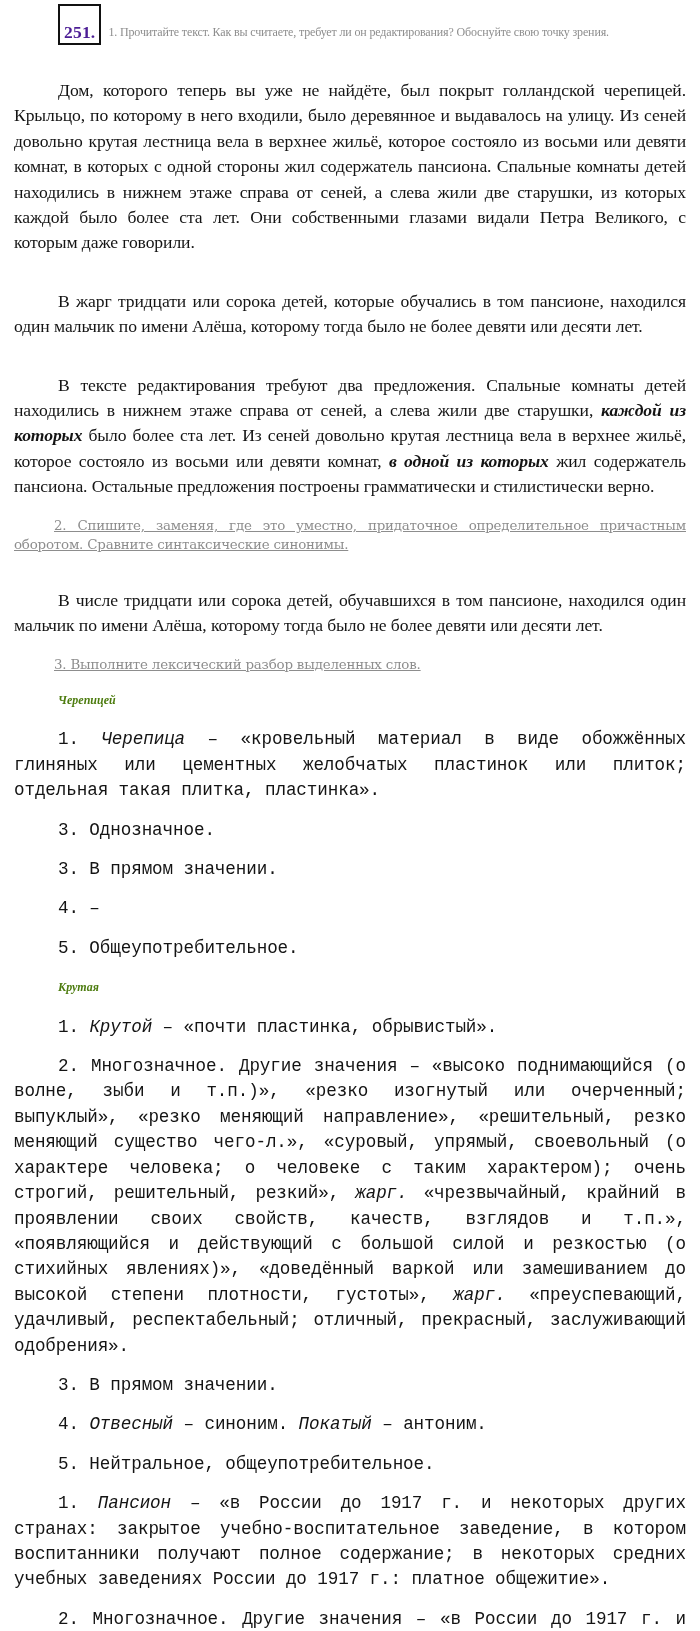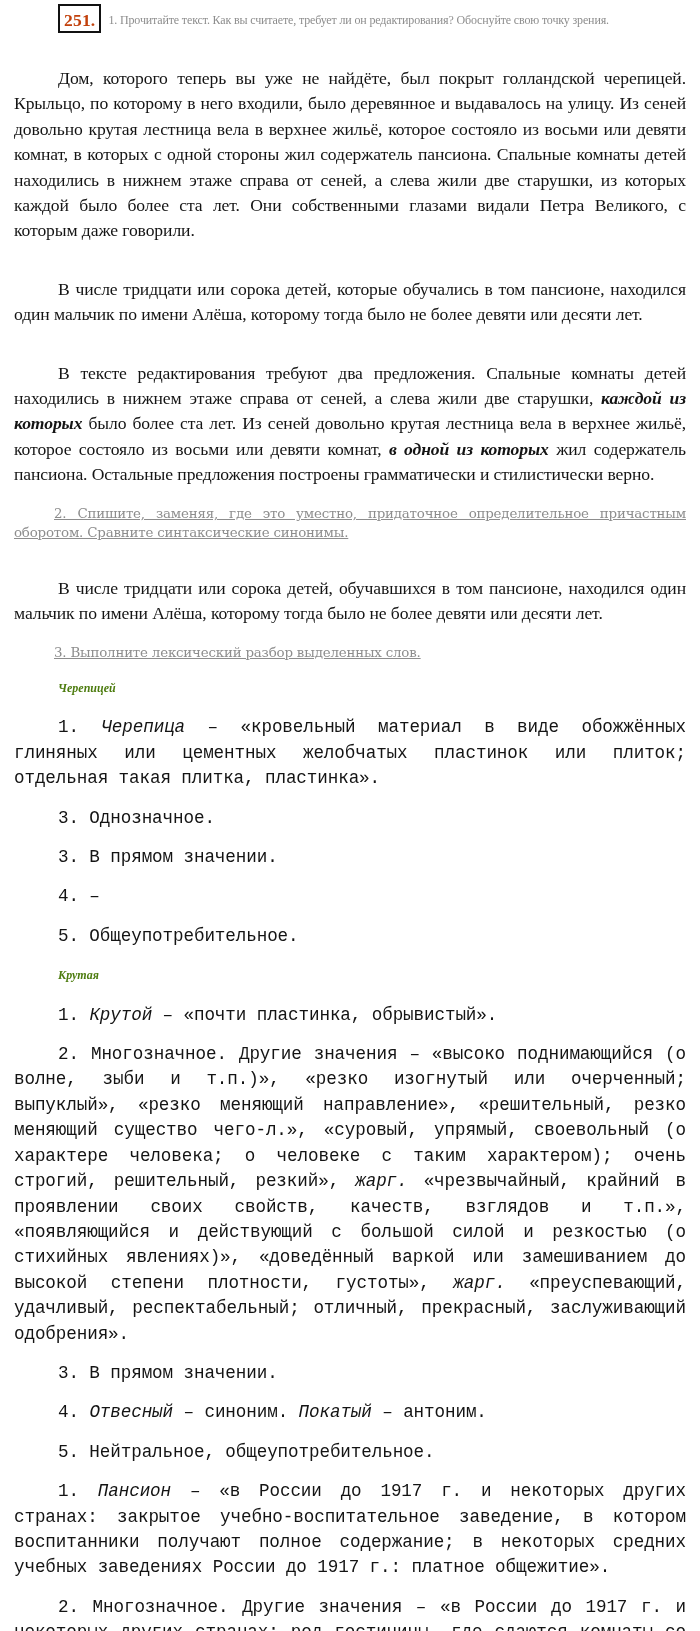--- a/index.html
+++ b/index.html
@@ -26,27 +26,27 @@
   .ex-header {
     padding: 4px 14px 0 14px;
     font-size: 15.2px;
     line-height: 21px;
     color: #8e8e8e;
     text-align: justify;
   }
   .ex-num-box {
     display: inline-block;
     border: 2px solid #111111;
-    padding: 4px 4px 1px 4px;
+    padding: 16px 4px 1px 4px;
     margin-right: 7px;
     margin-left: 44px;
     font-weight: bold;
     font-size: 17.5px;
     line-height: 20px;
-    color: #c2410c;
+    color: #4c1d95;
     vertical-align: -2px;
     letter-spacing: 0.2px;
   }
   .ex-task-text {
     font-family: Liberation Serif, serif;
     font-size: 12px;
     color: #8d8d8d;
     letter-spacing: -0.15px;
   }
 
@@ -115,21 +115,21 @@
 <body>
 
 <div class="page">
 
   <div class="ex-header">
     <span class="ex-num-box">251.</span><span class="ex-task-text">1. Прочитайте текст. Как вы считаете, требует ли он редактирования? Обоснуйте свою точку зрения.</span>
   </div>
 
   <p class="body-para spaced">Дом, которого теперь вы уже не найдёте, был покрыт голландской черепицей. Крыльцо, по которому в него входили, было деревянное и выдавалось на улицу. Из сеней довольно крутая лестница вела в верхнее жильё, которое состояло из восьми или девяти комнат, в которых с одной стороны жил содержатель пансиона. Спальные комнаты детей находились в нижнем этаже справа от сеней, а слева жили две старушки, из которых каждой было более ста лет. Они собственными глазами видали Петра Великого, с которым даже говорили.</p>
 
-  <p class="body-para spaced">В числе тридцати или сорока детей, которые обучались в том пансионе, находился один мальчик по имени Алёша, которому тогда было не более девяти или десяти лет.</p>
+  <p class="body-para spaced">В жарг тридцати или сорока детей, которые обучались в том пансионе, находился один мальчик по имени Алёша, которому тогда было не более девяти или десяти лет.</p>
 
   <p class="body-para spaced"><span>В тексте редактирования требуют два предложения. Спальные комнаты детей находились в нижнем этаже справа от сеней, а слева жили две старушки, </span><span class="ital">каждой из которых</span><span> было более ста лет. Из сеней довольно крутая лестница вела в верхнее жильё, которое состояло из восьми или девяти комнат, </span><span class="ital">в одной из которых</span><span> жил содержатель пансиона. Остальные предложения построены грамматически и стилистически верно.</span></p>
 
   <p class="instr spaced">2. Спишите, заменяя, где это уместно, придаточное определительное причастным оборотом. Сравните синтаксические синонимы.</p>
 
   <p class="body-para spaced">В числе тридцати или сорока детей, обучавшихся в том пансионе, находился один мальчик по имени Алёша, которому тогда было не более девяти или десяти лет.</p>
 
   <p class="instr spaced">3. Выполните лексический разбор выделенных слов.</p>
 
   <p class="word-head spaced">Черепицей</p>

